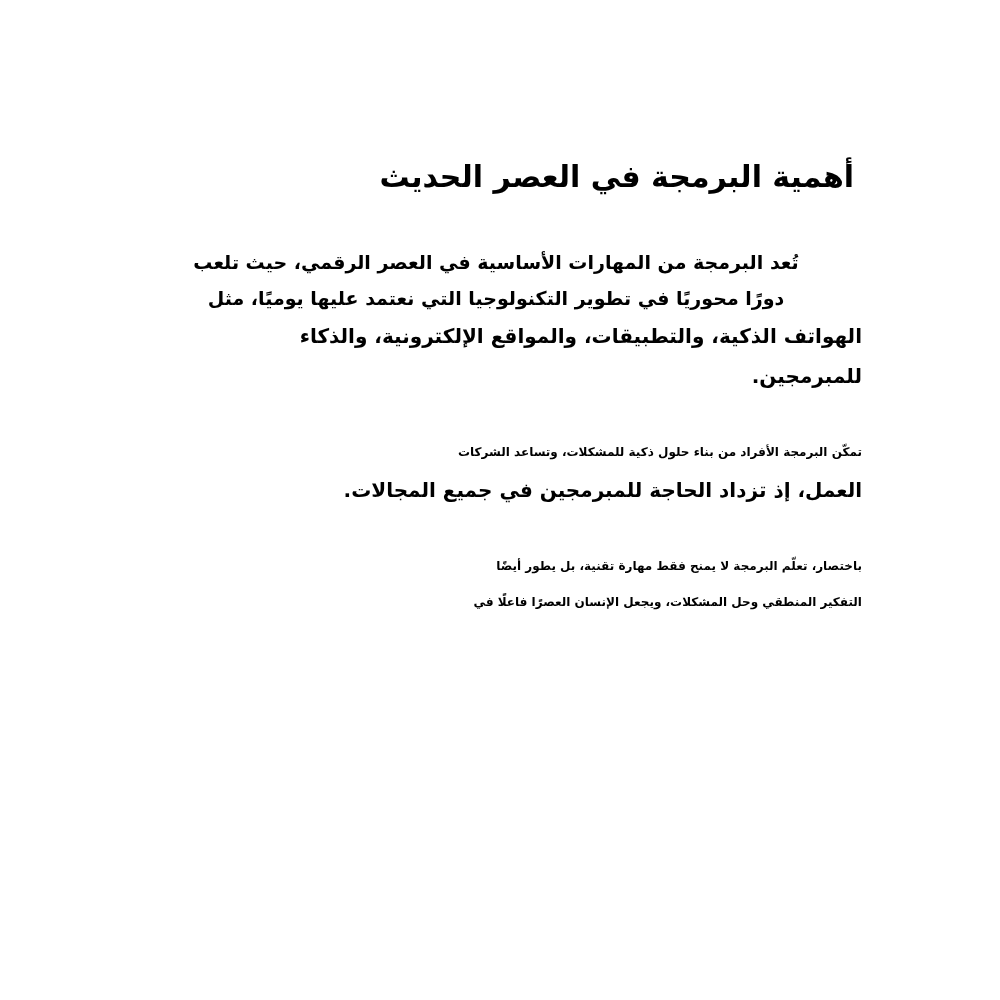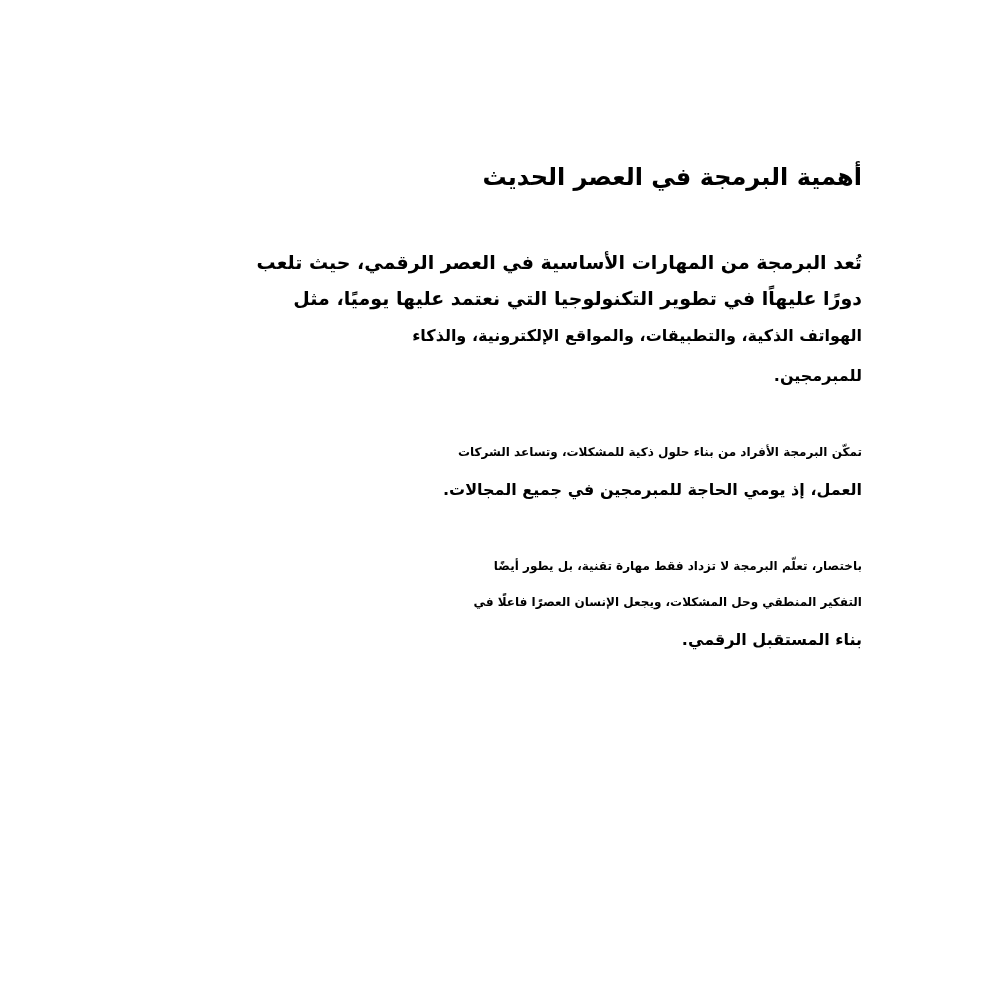--- a/index.html
+++ b/index.html
@@ -1,39 +1,38 @@
 <!DOCTYPE html>
 <html><head>
 <meta charset="utf-8">
 <style>
   html, body { margin:0; padding:0; background:#ffffff; }
   body { width:1000px; height:1000px; position:relative; overflow:hidden; font-family:"DejaVu Sans", sans-serif; color:#000; }
   .doc { position:absolute; left:130px; top:150px; width:732px; direction:rtl; text-align:right; }
-  .title { font-weight:bold; font-size:24px; line-height:54px; margin:0 0 40px 0; }
+  .title { font-weight:bold; font-size:30px; line-height:54px; margin:0 8px 40px 0; }
   .para { margin:0 0 38px 0; font-weight:bold; }
   .line { display:block; white-space:nowrap; font-size:12px; line-height:36px; }
-  .line.big { font-size:16px; line-height:40px; }
-  .p1 .line:nth-child(1), .p1 .line:nth-child(2) { font-size:19px; }
+  .line.big { font-size:20px; line-height:40px; }
+  .p1 .line:nth-child(1), .p1 .line:nth-child(2) { font-size:19px;text-align:center; }
 </style>
 </head>
 <body>
 
 <div class="doc">
   <h1 class="title">أهمية البرمجة في العصر الحديث</h1>
 
   <p class="para p1">
     <span class="line">تُعد البرمجة من المهارات الأساسية في العصر الرقمي، حيث تلعب</span>
-    <span class="line">دورًا عليهاًا في تطوير التكنولوجيا التي نعتمد عليها يوميًا، مثل</span>
+    <span class="line">دورًا محوريًا في تطوير التكنولوجيا التي نعتمد عليها يوميًا، مثل</span>
     <span class="line big">الهواتف الذكية، والتطبيقات، والمواقع الإلكترونية، والذكاء</span>
     <span class="line big">للمبرمجين.</span>
   </p>
 
   <p class="para p2">
     <span class="line">تمكّن البرمجة الأفراد من بناء حلول ذكية للمشكلات، وتساعد الشركات</span>
-    <span class="line big">العمل، إذ يومي الحاجة للمبرمجين في جميع المجالات.</span>
+    <span class="line big">العمل، إذ تزداد الحاجة للمبرمجين في جميع المجالات.</span>
   </p>
 
   <p class="para p3">
-    <span class="line">باختصار، تعلّم البرمجة لا تزداد فقط مهارة تقنية، بل يطور أيضًا</span>
+    <span class="line">باختصار، تعلّم البرمجة لا يمنح فقط مهارة تقنية، بل يطور أيضًا</span>
     <span class="line">التفكير المنطقي وحل المشكلات، ويجعل الإنسان العصرًا فاعلًا في</span>
-    <span class="line big">بناء المستقبل الرقمي.</span>
   </p>
 </div>
 
 </body></html>

